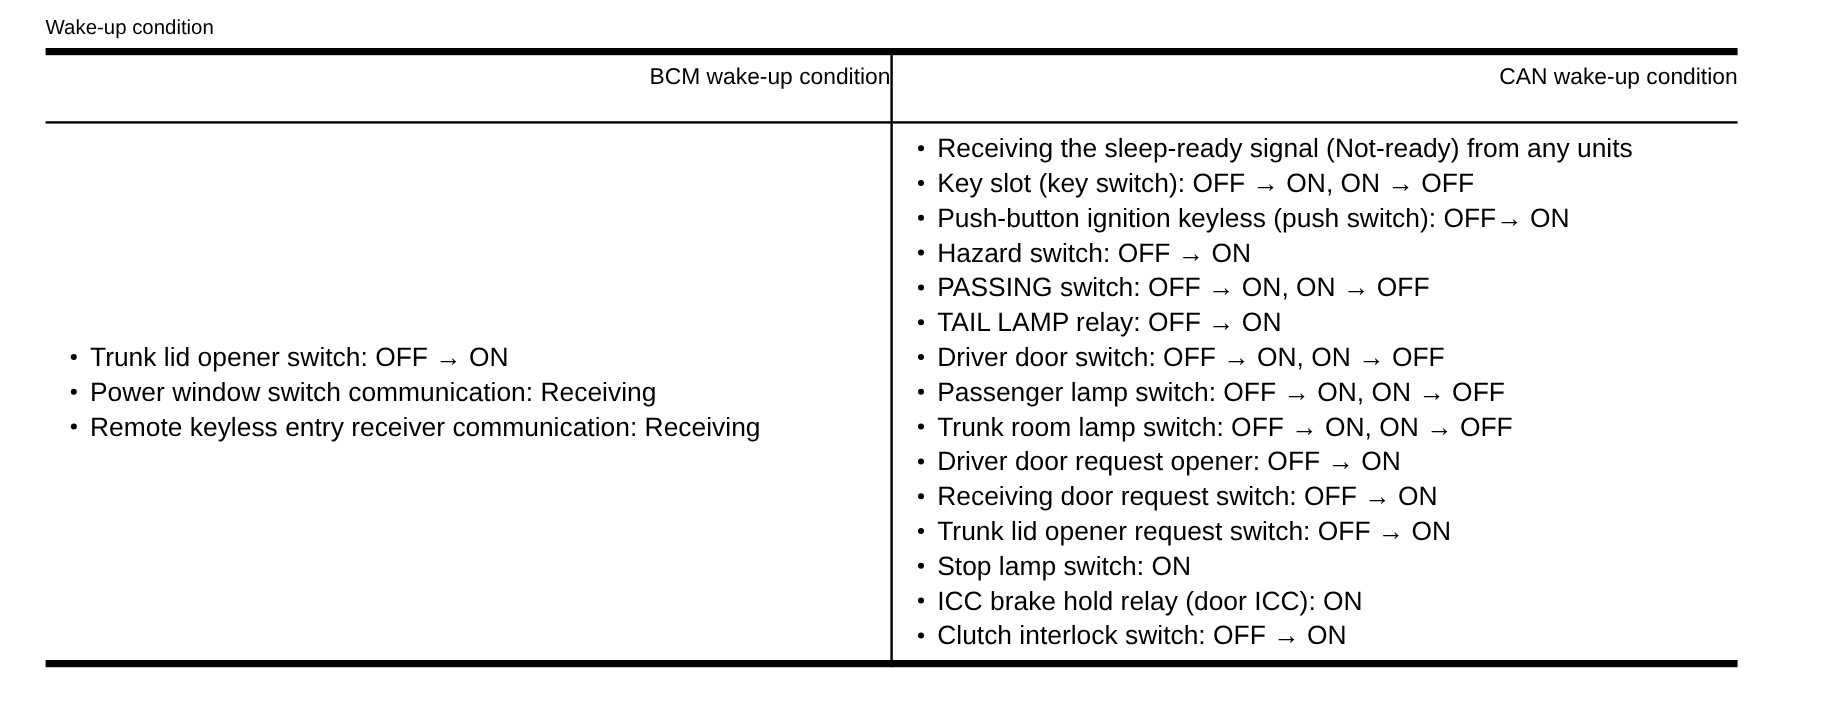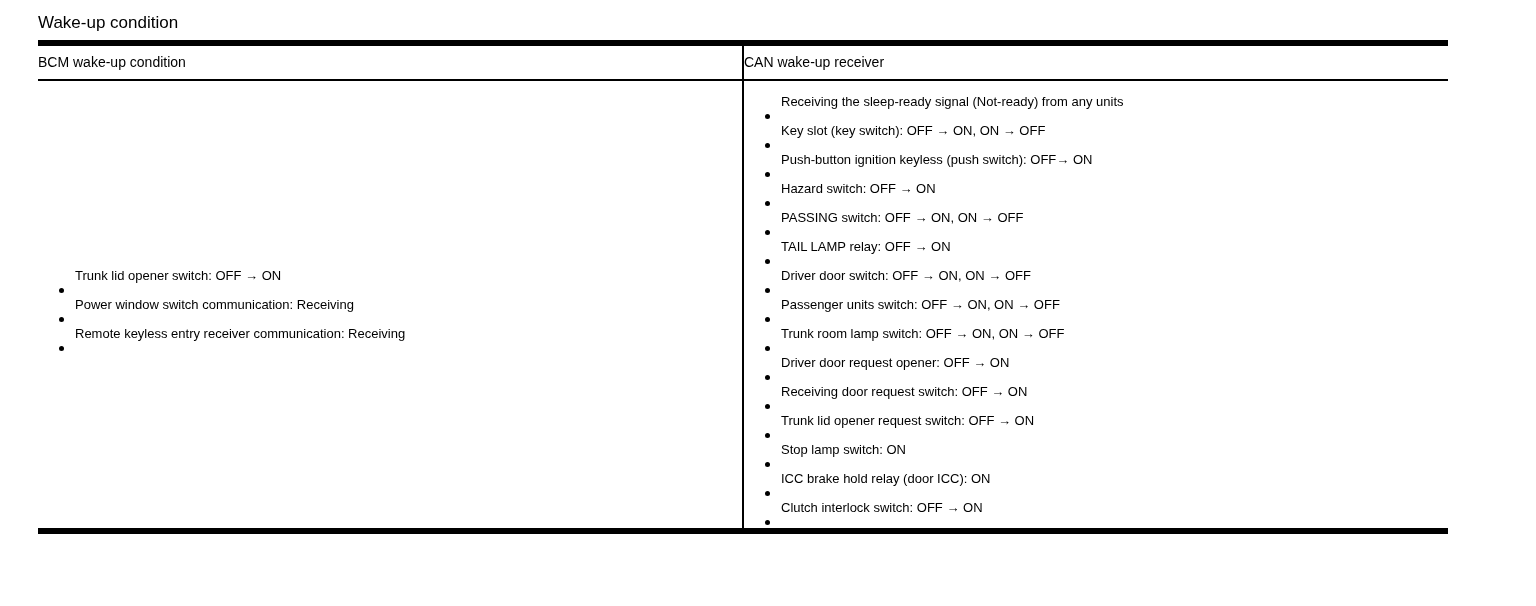--- a/index.html
+++ b/index.html
@@ -30,42 +30,42 @@
     top: 40px;
     width: 1410px;
     border-collapse: collapse;
     table-layout: fixed;
     border-top: 6px solid #000;
     border-bottom: 6px solid #000;
   }
   table.cond-table th {
     width: 50%;
     font-weight: normal;
-    font-size: 14px;
-    text-align: left;
-    padding: 8px 0 9px 0;
+    font-size: 19px;
+    text-align: right;
+    padding: 8px 0 25px 0;
     border-bottom: 2px solid #000;
   }
   table.cond-table th:first-child,
   table.cond-table td:first-child {
     border-right: 2px solid #000;
   }
   table.cond-table td {
     vertical-align: middle;
     padding: 6px 0;
   }
   ul.cond-list {
     list-style: none;
     margin: 0;
     padding: 0 8px 0 20px;
   }
   ul.cond-list li {
     display: flex;
-    align-items: center;
-    font-size: 13px;
+    align-items: flex-start;
+    font-size: 22px;
     line-height: 29px;
     white-space: nowrap;
   }
   .bullet {
     flex: none;
     width: 17px;
     position: relative;
   }
   .bullet::before {
     content: "";
@@ -82,21 +82,21 @@
 <body>
 
 <div class="page">
 
   <div class="section-title">Wake-up condition</div>
 
   <table class="cond-table">
     <thead>
       <tr>
         <th>BCM wake-up condition</th>
-        <th>CAN wake-up receiver</th>
+        <th>CAN wake-up condition</th>
       </tr>
     </thead>
     <tbody>
       <tr>
         <td>
           <ul class="cond-list">
               <li>
                 <span class="bullet"></span>
                 <span class="item-text">Trunk lid opener switch: OFF → ON</span>
               </li>
@@ -135,21 +135,21 @@
               <li>
                 <span class="bullet"></span>
                 <span class="item-text">TAIL LAMP relay: OFF → ON</span>
               </li>
               <li>
                 <span class="bullet"></span>
                 <span class="item-text">Driver door switch: OFF → ON, ON → OFF</span>
               </li>
               <li>
                 <span class="bullet"></span>
-                <span class="item-text">Passenger units switch: OFF → ON, ON → OFF</span>
+                <span class="item-text">Passenger lamp switch: OFF → ON, ON → OFF</span>
               </li>
               <li>
                 <span class="bullet"></span>
                 <span class="item-text">Trunk room lamp switch: OFF → ON, ON → OFF</span>
               </li>
               <li>
                 <span class="bullet"></span>
                 <span class="item-text">Driver door request opener: OFF → ON</span>
               </li>
               <li>

